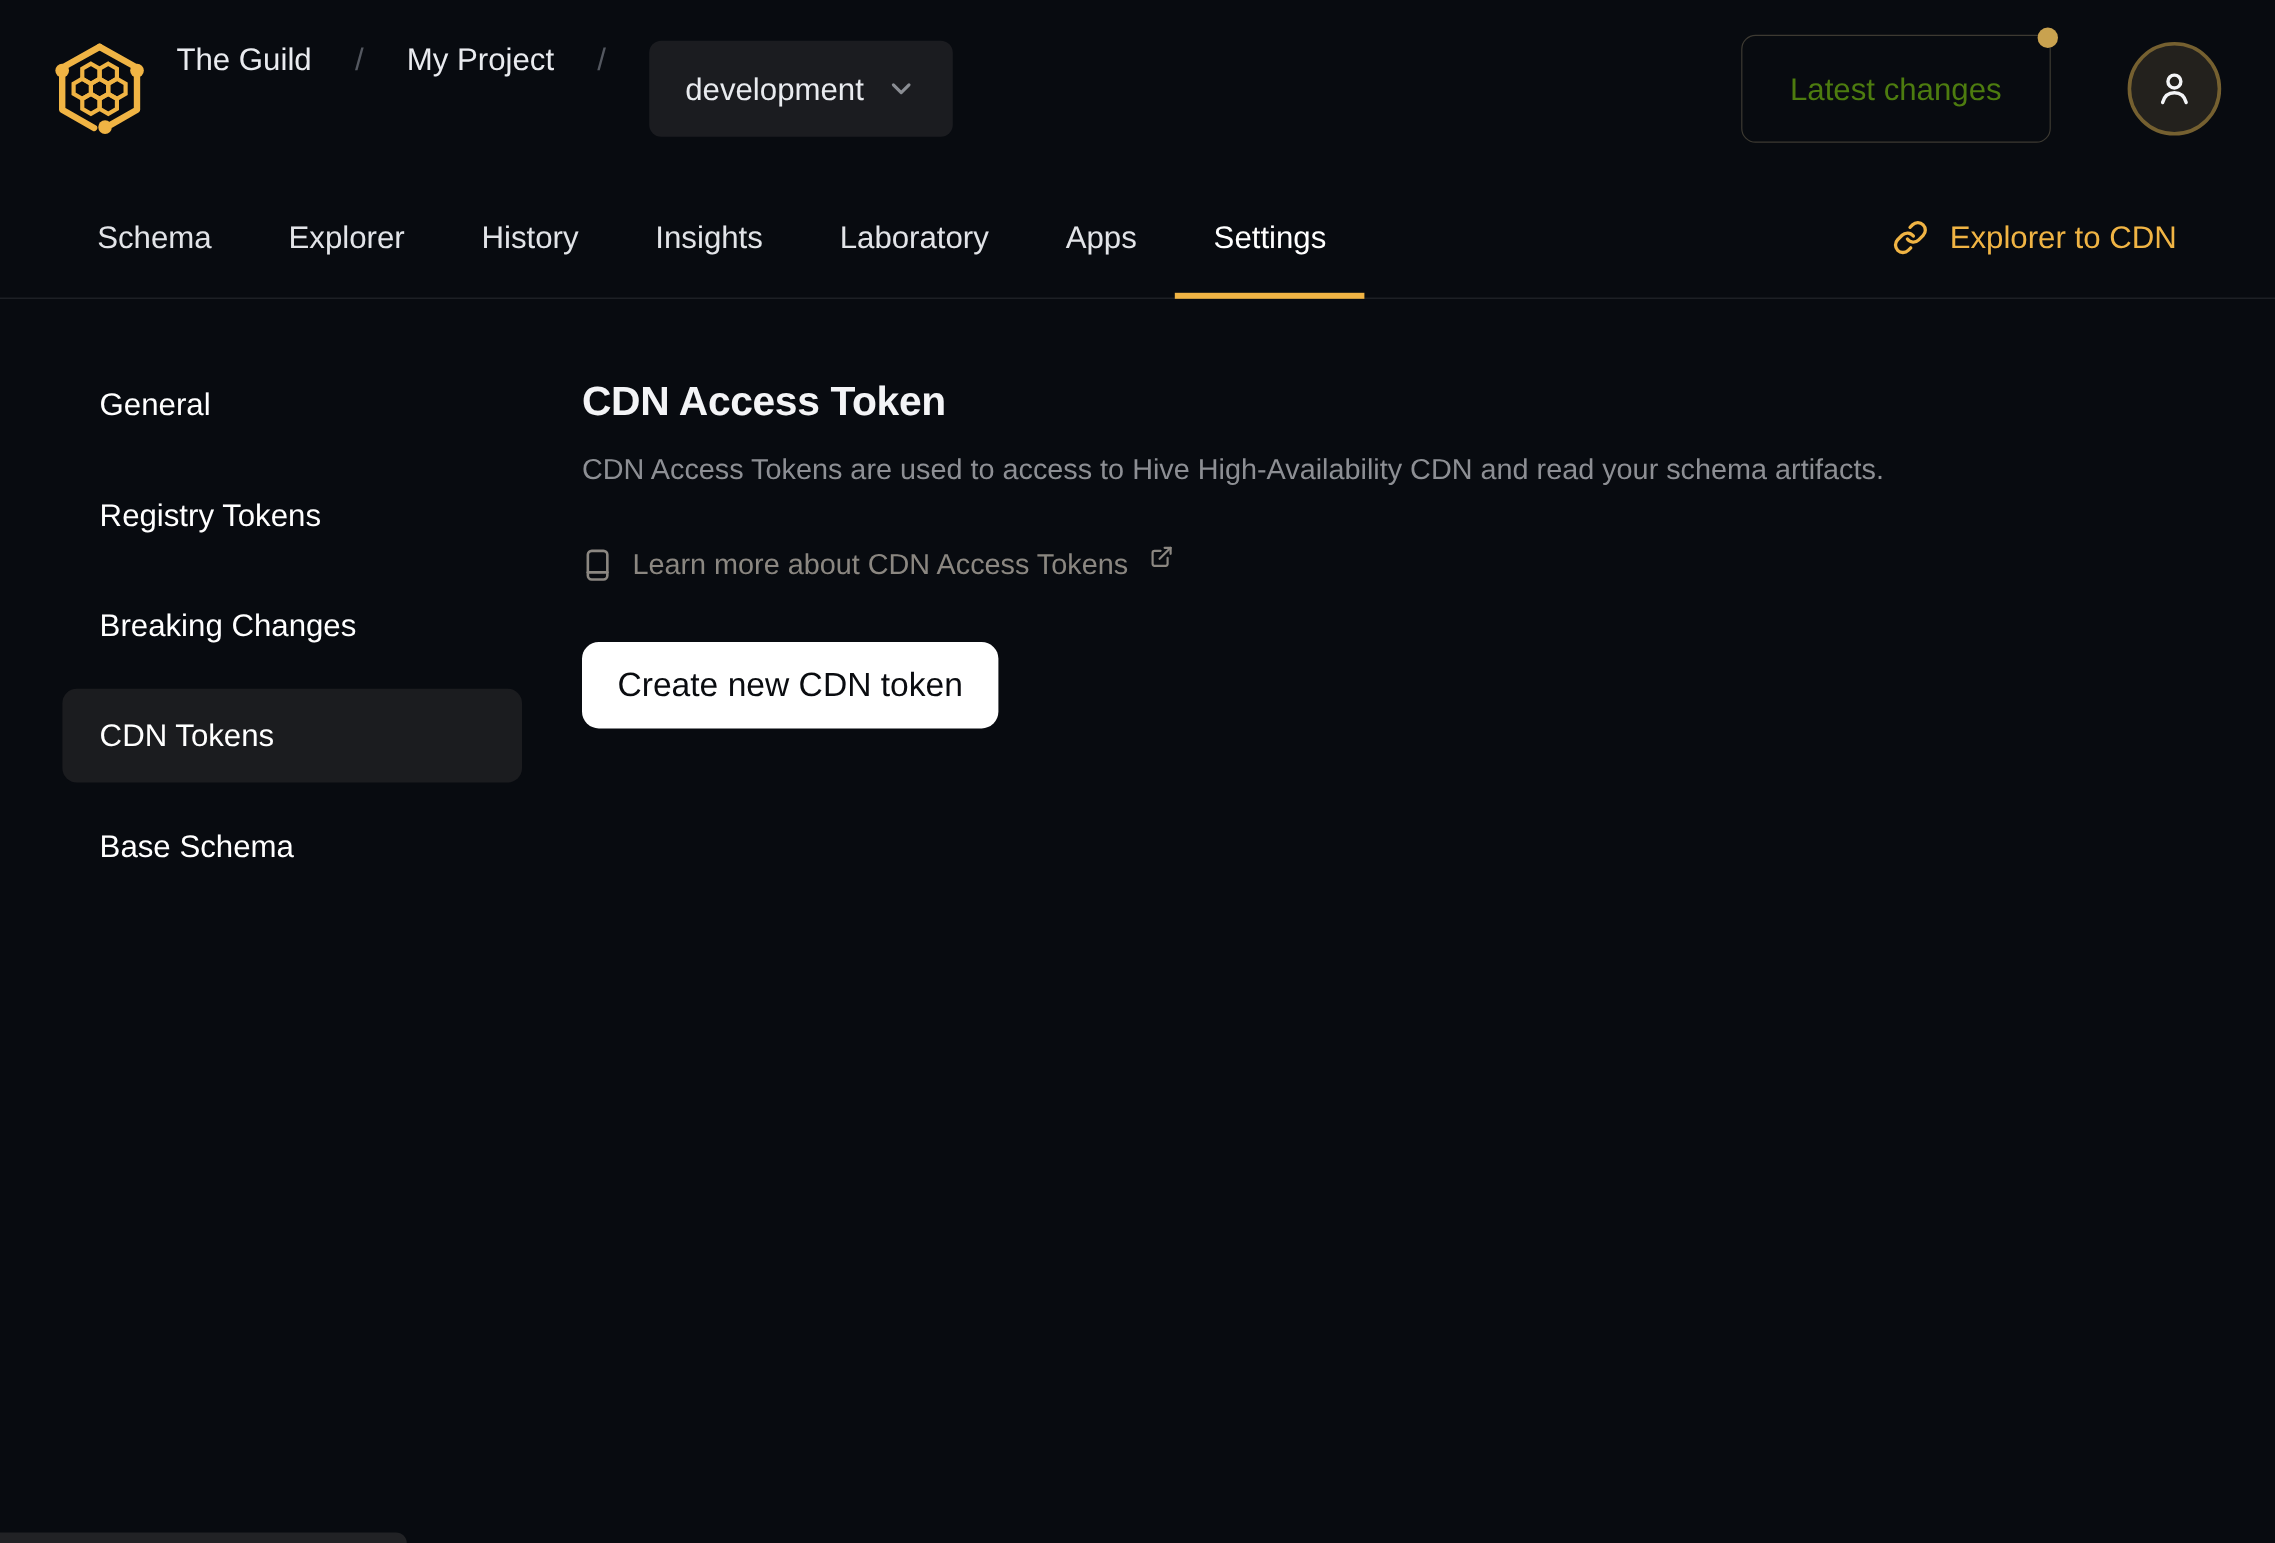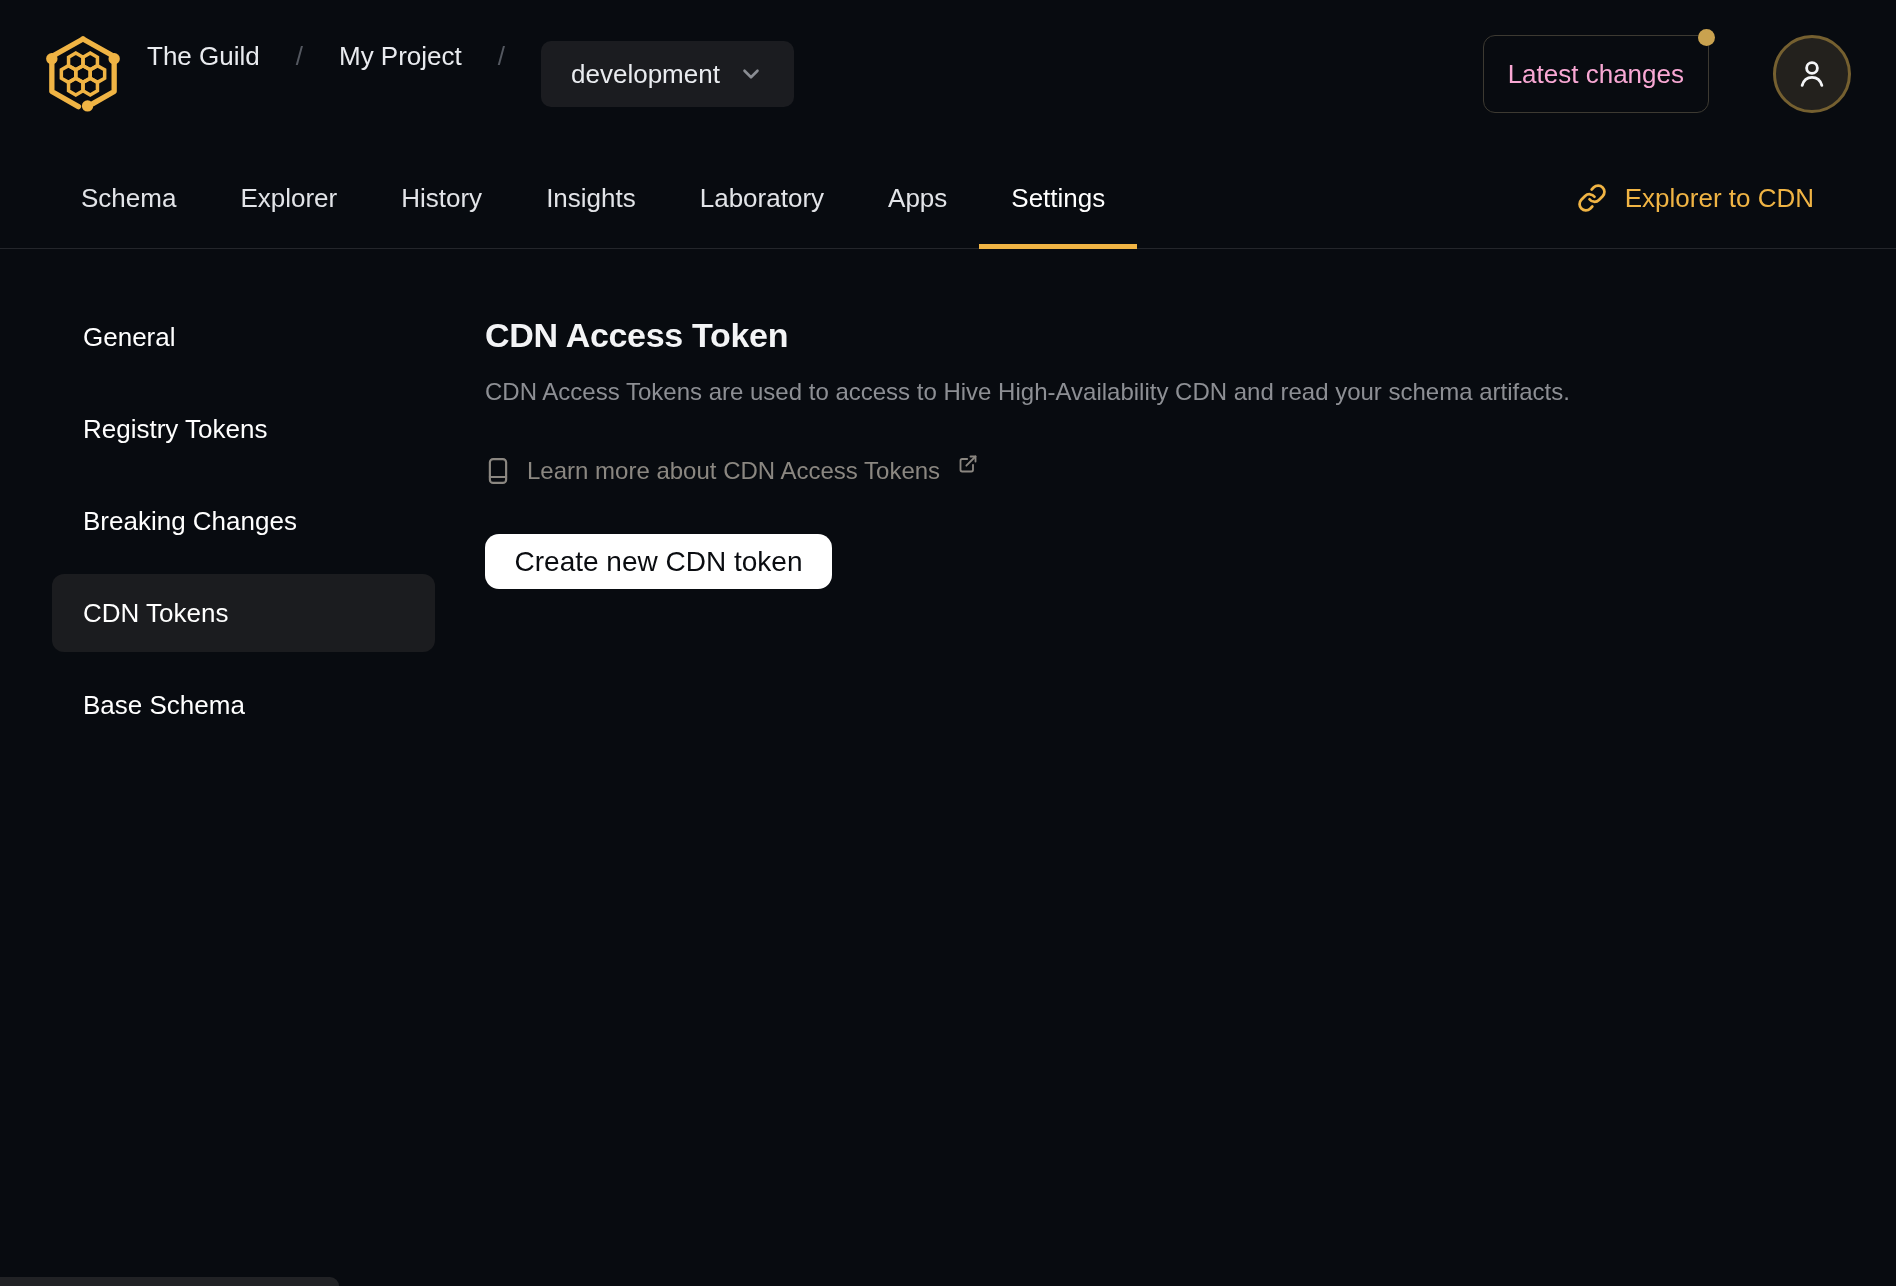--- a/index.html
+++ b/index.html
@@ -21,32 +21,32 @@
     flex: 0 0 auto;
   }
   .logo { width: 76px; height: 78px; display: flex; align-items: center; justify-content: center; cursor: pointer; }
   .breadcrumb { display: flex; align-items: flex-start; margin-left: 26px; font-size: 26px; }
   .breadcrumb a { color: #e9ebef; text-decoration: none; cursor: pointer; }
   .breadcrumb .sep { color: #545860; margin: 0 36px; font-size: 26px; }
   .target-select {
     display: flex; align-items: center; gap: 18px;
     background: #1b1c20;
     border: none; border-radius: 10px;
-    height: 66px; padding: 0 30px;
+    height: 80px; padding: 0 30px;
     color: #e9ebef; font-size: 26px;
     font-family: inherit; cursor: pointer;
   }
   .header-right { margin-left: auto; display: flex; align-items: center; }
   .latest-changes {
     position: relative;
-    height: 78px; padding: 0 24px;
+    height: 90px; padding: 0 40px;
     background: transparent;
     border: 1px solid #3d3a32;
     border-radius: 12px;
-    color: #f9a8d4; font-size: 26px;
+    color: #4d7c0f; font-size: 26px;
     font-family: inherit; cursor: pointer;
   }
   .latest-changes .dot {
     position: absolute; top: -7px; right: -7px;
     width: 17px; height: 17px; border-radius: 50%;
     background: #c9a24f;
   }
   .avatar {
     width: 78px; height: 78px; border-radius: 50%;
     margin-left: 64px;
@@ -118,21 +118,21 @@
   .learn-more {
     margin-top: 50px;
     display: inline-flex; align-items: center; gap: 16px;
     font-size: 24px; color: #8b8781;
     text-decoration: none; cursor: pointer; justify-content: flex-end;
   }
   .learn-more .ext { margin-left: 2px; align-self: flex-start; margin-top: -2px; }
   .create-btn {
     display: block;
     margin-top: 44px;
-    width: 347px; height: 55px;
+    width: 347px; height: 72px;
     background: #ffffff;
     border: none; border-radius: 14px;
     font-size: 28px; font-weight: 500; color: #0a0c10;
     font-family: inherit; cursor: pointer;
   }
 
   .bottom-strip {
     position: absolute; left: 0; bottom: 0;
     width: 339px; height: 9px;
     background: #212225;

